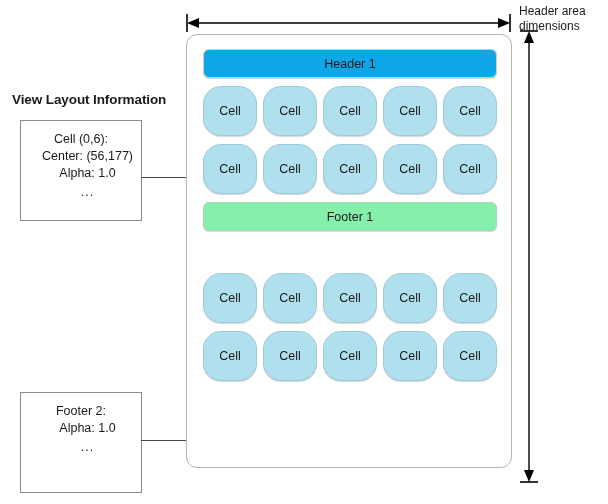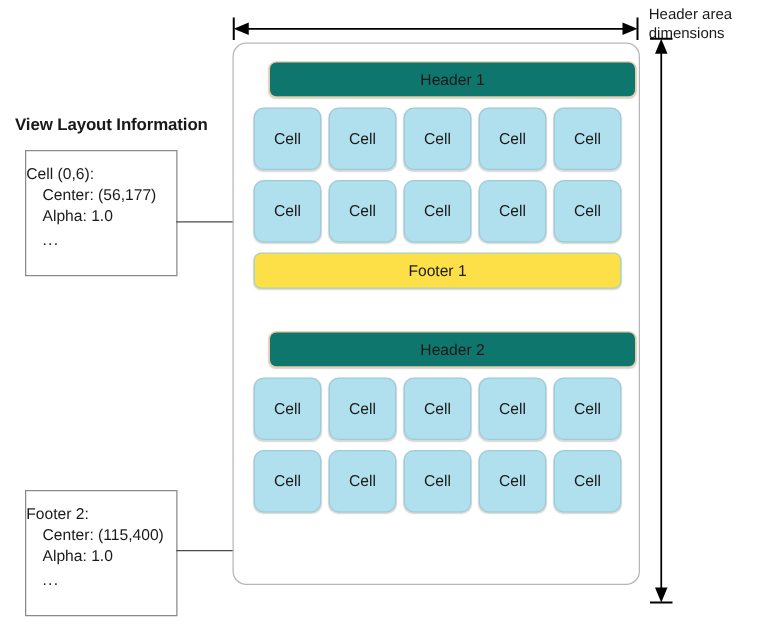--- a/index.html
+++ b/index.html
@@ -19,20 +19,21 @@
     position:absolute;left:12px;top:92px;
     font-size:13.5px;font-weight:bold;letter-spacing:-0.1px;
     white-space:nowrap;
   }
   .callout{
     position:absolute;
     background:#ffffff;
     border:1px solid #8a8a8a;
     box-sizing:border-box;
     padding:10px 0 0 0;
+    text-align:center;
   }
   #callout-cell{left:20px;top:120px;width:122px;height:101px;}
   #callout-footer{left:20px;top:392px;width:122px;height:101px;}
   .callout .ln{
     font-size:12.5px;line-height:17px;white-space:nowrap;
   }
   .callout .ln.indent{padding-left:13px;}
   .callout .ln.dots{padding-left:13px;line-height:20px;font-size:12.5px;letter-spacing:1px;}
 
   
@@ -54,33 +55,33 @@
   #section-2{top:230px;}
 
   .bar{
     width:294px;height:29px;
     border-radius:6px;
     box-sizing:border-box;
     display:flex;align-items:center;justify-content:center;
     font-size:12.5px;color:#1a1a1a;
     box-shadow:0 1px 1px rgba(0,0,0,0.16);
   }
-  .bar.header{background:#0f766e;border:1px solid #e8cba2;margin-left:12px;}
-  .bar.footer{background:#fde047;border:1px solid #aed4b7;}
+  .bar.header{background:#0ea5e9;border:1px solid #e8cba2;}
+  .bar.footer{background:#86efac;border:1px solid #aed4b7;}
 
   .cell-row{
     display:flex;justify-content:space-between;
     width:294px;
     margin-top:8px;
   }
   .cell{
     width:54px;height:50px;
     background:#b0e0ee;
     border:1px solid #9ccbda;
-    border-radius:8px;
+    border-radius:18px;
     box-sizing:border-box;
     display:flex;align-items:center;justify-content:center;
     font-size:12.5px;color:#1a1a1a;
     box-shadow:0 1px 1px rgba(0,0,0,0.16);
   }
   .bar.footer.spaced{margin-top:8px;}
 
   
   #h-arrow-wrap{position:absolute;left:182px;top:8px;width:336px;height:30px;}
   #v-arrow-wrap{position:absolute;left:512px;top:26px;width:34px;height:462px;}
@@ -102,21 +103,20 @@
 
   <div class="callout" id="callout-cell">
     <div class="ln">Cell (0,6):</div>
     <div class="ln indent">Center: (56,177)</div>
     <div class="ln indent">Alpha: 1.0</div>
     <div class="ln dots">...</div>
   </div>
 
   <div class="callout" id="callout-footer">
     <div class="ln">Footer 2:</div>
-    <div class="ln indent">Center: (115,400)</div>
     <div class="ln indent">Alpha: 1.0</div>
     <div class="ln dots">...</div>
   </div>
 
   <div class="connector" id="connector-cell"></div>
   <div class="connector" id="connector-footer"></div>
 
   <div id="content-area">
 
     <div class="section" id="section-1">
@@ -135,21 +135,20 @@
         <div class="cell">Cell</div>
         <div class="cell">Cell</div>
         <div class="cell">Cell</div>
         <div class="cell">Cell</div>
       </div>
 
       <div class="bar footer spaced">Footer 1</div>
     </div>
 
     <div class="section" id="section-2">
-      <div class="bar header">Header 2</div>
 
       <div class="cell-row">
         <div class="cell">Cell</div>
         <div class="cell">Cell</div>
         <div class="cell">Cell</div>
         <div class="cell">Cell</div>
         <div class="cell">Cell</div>
       </div>
 
       <div class="cell-row">

